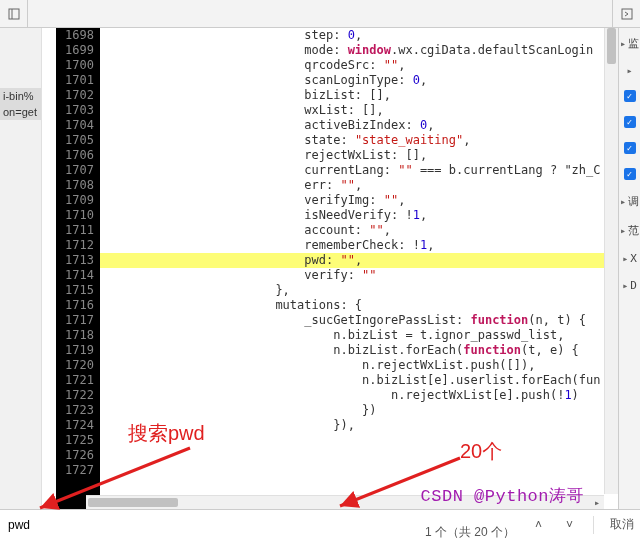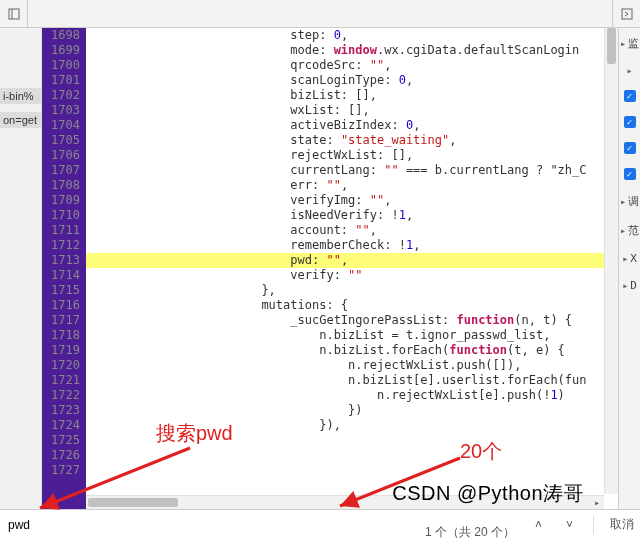--- a/index.html
+++ b/index.html
@@ -6,23 +6,23 @@
   body { font-family: Consolas, Menlo, monospace; font-size: 12px; background: #fff; color: #333; width: 640px; height: 539px; overflow: hidden; position: relative; }
   .top-bar { height: 28px; border-bottom: 1px solid #ccc; display: flex; align-items: center; background: #f3f3f3; }
   .top-icon-box { width: 28px; height: 28px; border-right: 1px solid #ccc; display: flex; align-items: center; justify-content: center; color: #555; }
   .top-icon-box.right { border-right: none; border-left: 1px solid #ccc; margin-left: auto; }
   .tabs { display: flex; height: 28px; align-items: stretch; }
   .tab { padding: 0 10px; display: flex; align-items: center; gap: 6px; border-right: 1px solid #ccc; font-family: -apple-system, "Segoe UI", sans-serif; font-size: 12px; color: #333; cursor: pointer; }
   .tab.active { background: #fff; }
   .tab .close-x { color: #777; font-size: 13px; }
   .main { display: flex; height: calc(539px - 28px - 30px); position: relative; }
   .left-strip { width: 42px; background: #f1f1f1; border-right: 1px solid #e0e0e0; font-family: -apple-system, sans-serif; font-size: 11px; color: #333; overflow: hidden; padding-top: 60px; }
-  .left-strip .frag { background: #dcdcdc; padding: 2px 3px; margin-bottom: 8px; white-space: nowrap; }
+  .left-strip .frag { background: #dcdcdc; padding: 2px 3px; margin-bottom: 0; white-space: nowrap; }
   .editor-wrap { flex: 1; display: flex; overflow: hidden; position: relative; }
-  .gutter { width: 44px; text-align: right; color: #888; background: #4c1d95; padding-right: 6px; user-select: none; }
+  .gutter { width: 44px; text-align: right; color: #888; background: #000000; padding-right: 6px; user-select: none; margin-left: 14px; }
   .gutter div, .code div { height: 15px; line-height: 15px; white-space: pre; }
   .code { flex: 1; overflow: hidden; position: relative; }
   .code div { padding-left: 2px; }
   .hl-line { background: #fdfd77; }
   .tok-key { color: #be185d; font-weight: bold; }
   .tok-num { color: #1c00cf; }
   .tok-str { color: #c41a16; }
   .right-panel { width: 22px; border-left: 1px solid #ccc; background: #f3f3f3; display: flex; flex-direction: column; align-items: center; gap: 14px; padding-top: 8px; font-size: 11px; color: #444; }
   .right-panel .chev { color: #666; font-size: 10px; }
   .chk { width: 12px; height: 12px; border-radius: 2px; background: #1a73e8; color: #fff; font-size: 9px; line-height: 12px; text-align: center; }
@@ -31,21 +31,21 @@
   .editor-scroll-h { position: absolute; left: 86px; right: 36px; bottom: 30px; height: 14px; background: #f1f1f1; border-top: 1px solid #e0e0e0; display: flex; align-items: center; }
   .editor-scroll-h .thumb { position: absolute; left: 2px; width: 90px; top: 2px; bottom: 2px; background: #c1c1c1; border-radius: 2px; }
   .editor-scroll-h .arrow { width: 14px; text-align: center; color: #666; font-size: 10px; }
   .search-bar { position: absolute; left: 0; right: 0; bottom: 0; height: 30px; border-top: 1px solid #ccc; background: #fff; display: flex; align-items: center; padding: 0 6px; gap: 16px; font-family: -apple-system, "Segoe UI", sans-serif; font-size: 12px; }
   .search-input { flex: 0 0 260px; border: none; outline: none; font-size: 12px; padding: 4px 2px; font-family: inherit; }
   .search-count { color: #555; margin-left: auto; margin-top: 16px; }
   .search-nav { color: #555; padding: 0 4px; cursor: pointer; font-size: 12px; }
   .sep { width: 1px; height: 18px; background: #ddd; }
   .cancel { color: #555; }
   .annot { position: absolute; color: #e02020; font-family: "Microsoft YaHei", sans-serif; font-size: 20px; font-weight: 500; pointer-events: none; }
-  .watermark { position: absolute; right: 56px; bottom: 32px; color: #000000; font-family: Liberation Sans, sans-serif; font-size: 20px; pointer-events: none; letter-spacing: 0.5px; }
+  .watermark { position: absolute; right: 56px; bottom: 32px; color: #a21caf; font-family: Liberation Mono, monospace; font-size: 17px; pointer-events: none; letter-spacing: 0.5px; }
   svg.arrow-annot { position: absolute; pointer-events: none; }
 </style>
 </head>
 <body>
 
 <div class="top-bar">
   <div class="top-icon-box">
     <svg width="12" height="12" viewBox="0 0 12 12">
         <rect x="1" y="1" width="10" height="10" fill="none" stroke="#666" stroke-width="1"></rect>
         <line x1="4" y1="1" x2="4" y2="11" stroke="#666" stroke-width="1"></line>
@@ -173,21 +173,21 @@
 
 <div class="search-bar">
   <input class="search-input" value="pwd" style="">
   <span class="search-count">1 个（共 20 个）</span>
   <span class="search-nav">˄</span>
   <span class="search-nav">˅</span>
   <span class="sep"></span>
   <span class="cancel">取消</span>
 </div>
 
-<div class="annot" style="left:156px; top:420px;">搜索pwd</div>
+<div class="annot" style="left:128px; top:420px;">搜索pwd</div>
 <div class="annot" style="left:460px; top:438px;">20个</div>
 
 <svg class="arrow-annot" style="left:20px; top:430px;" width="200" height="90">
   <defs>
       <marker id="ah1" markerWidth="8" markerHeight="8" refX="6" refY="3" orient="auto">
         <path d="M0,0 L6,3 L0,6 Z" fill="#e02020"></path>
       </marker>
     </defs>
   <line x1="170" y1="18" x2="20" y2="78" stroke="#e02020" stroke-width="3" marker-end="url(#ah1)"></line>
 </svg>

